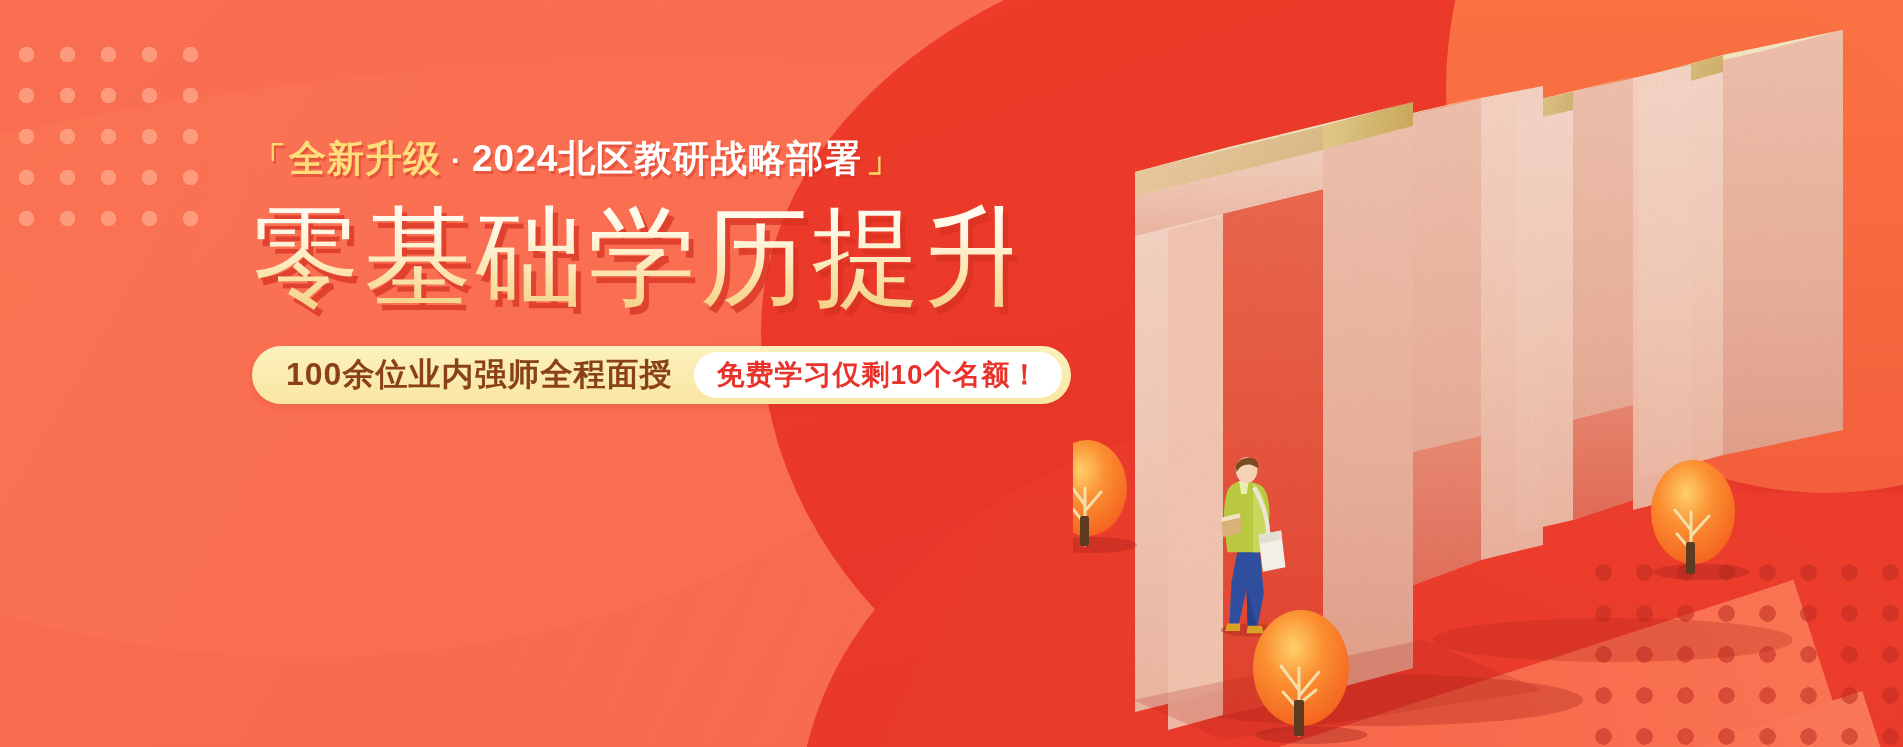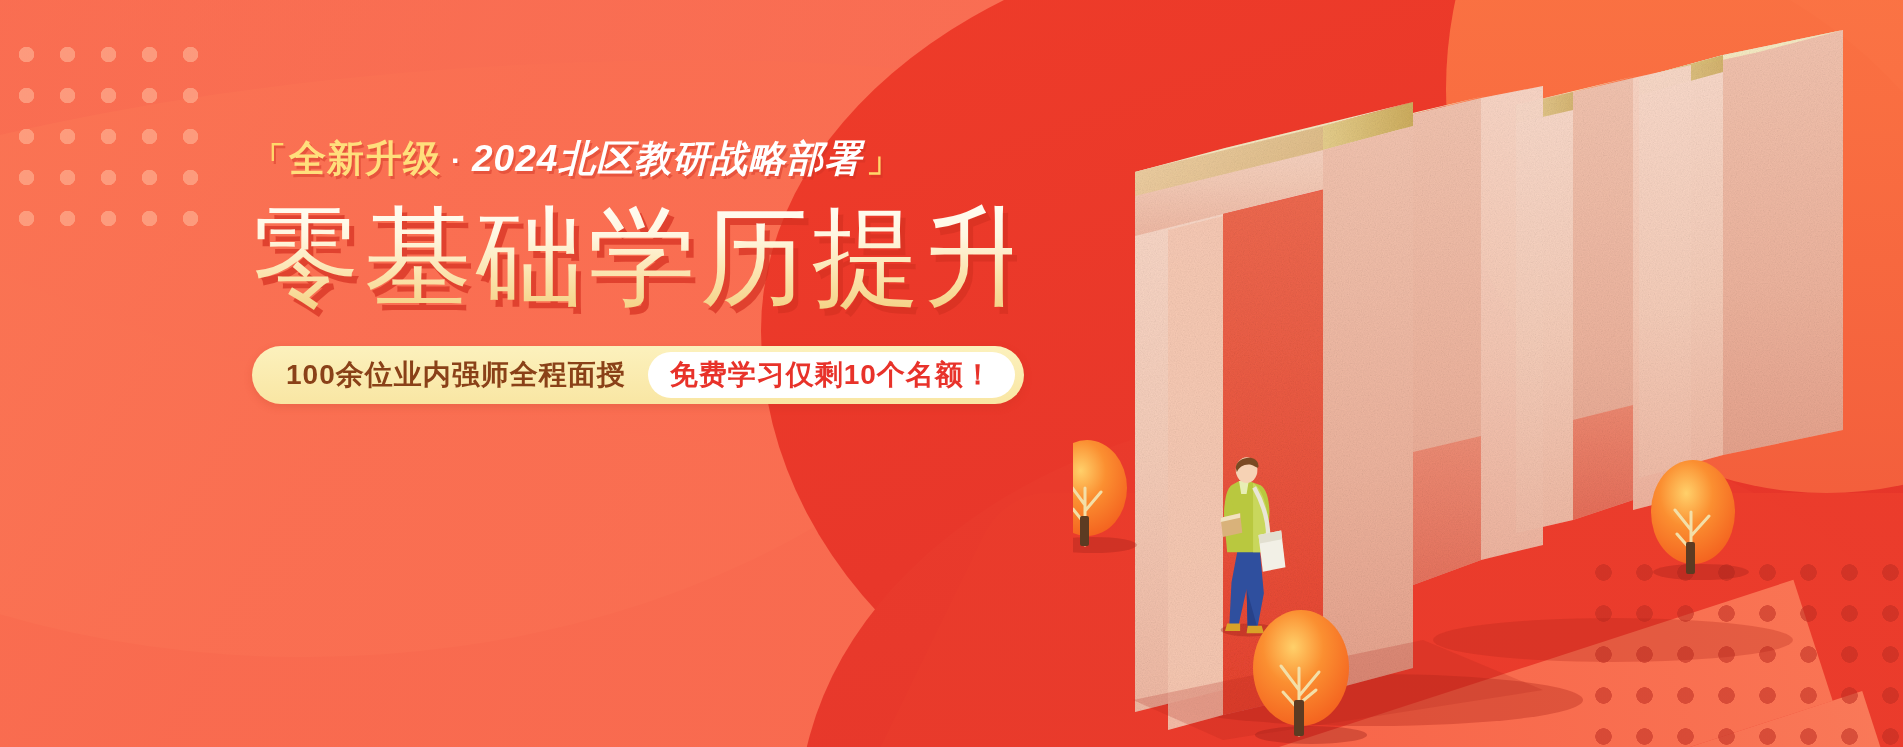--- a/index.html
+++ b/index.html
@@ -147,21 +147,21 @@
     font-weight:bold;
     letter-spacing:1px;
     white-space:nowrap;
     line-height:1;
     text-shadow:2px 3px 0 rgba(208,52,36,.45);
   }
   .brk{ color:#ffd86a; font-size:34px; margin-right:2px;}
   .brk.close{ margin-left:4px;}
   .sub-gold{ color:#ffdf7c; }
   .sub-dot{ color:#ffffff; margin:0 10px; font-size:30px;}
-  .sub-white{ color:#ffffff;font-style:italic; }
+  .sub-white{ color:#ffffff; }
 
   .headline{
     margin-top:22px;
     font-size:108px;
     font-weight:normal;
     letter-spacing:4px;
     line-height:1.08;
     white-space:nowrap;
     background:linear-gradient(180deg,#fffdf6 0%,#fff6e0 32%,#fbe4ae 64%,#f3cf7f 100%);
     -webkit-background-clip:text;
@@ -176,21 +176,21 @@
     display:inline-flex;
     align-items:center;
     height:58px;
     padding:0 9px 0 34px;
     border-radius:30px;
     background:linear-gradient(180deg,#fcf1bd 0%,#f9e6a3 100%);
     box-shadow:0 3px 8px rgba(180,50,30,.18);
     white-space:nowrap;
   }
   .pill-left{
-    font-size:28px;
+    font-size:32px;
     font-weight:bold;
     color:#8a4118;
     letter-spacing:1px;
     padding-right:22px;
   }
   .pill-right{
     display:inline-flex;
     align-items:center;
     height:46px;
     padding:12px 22px;

